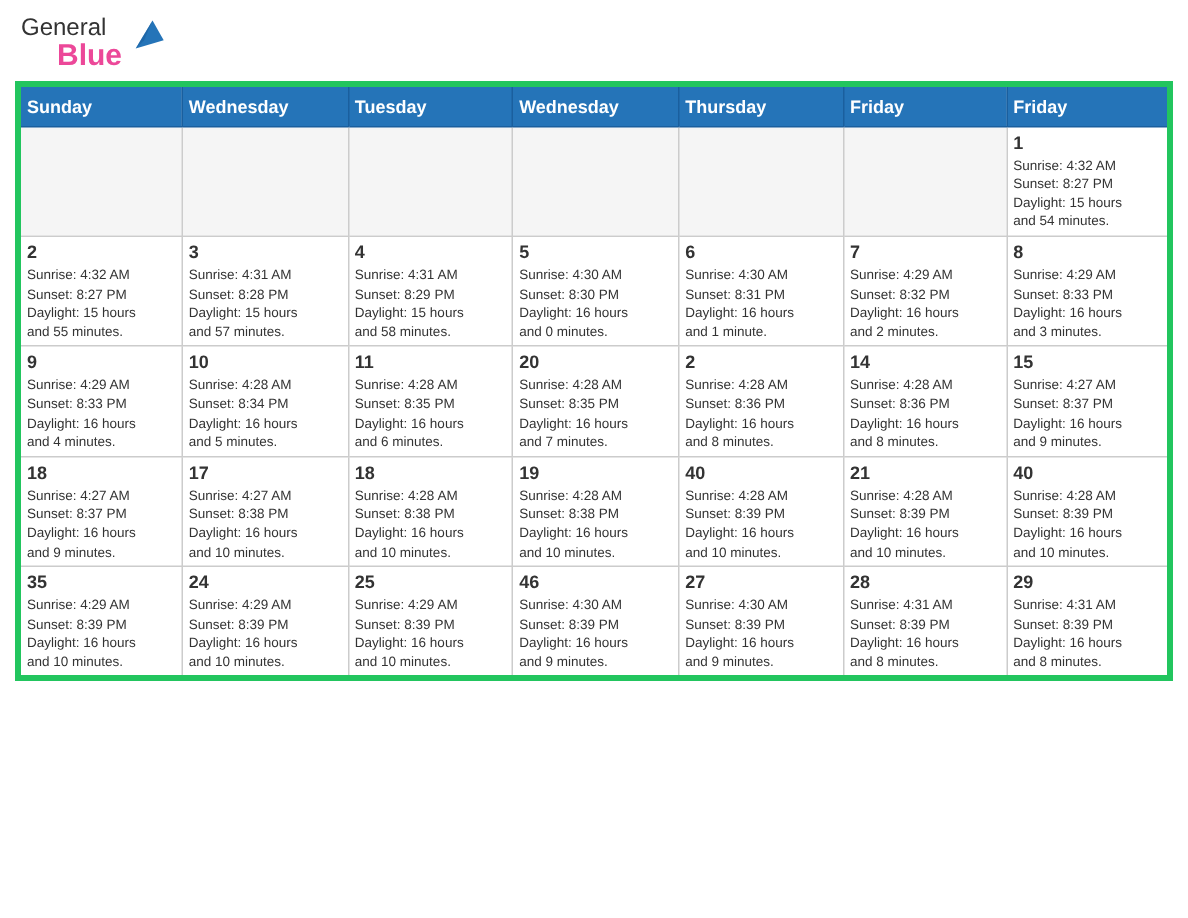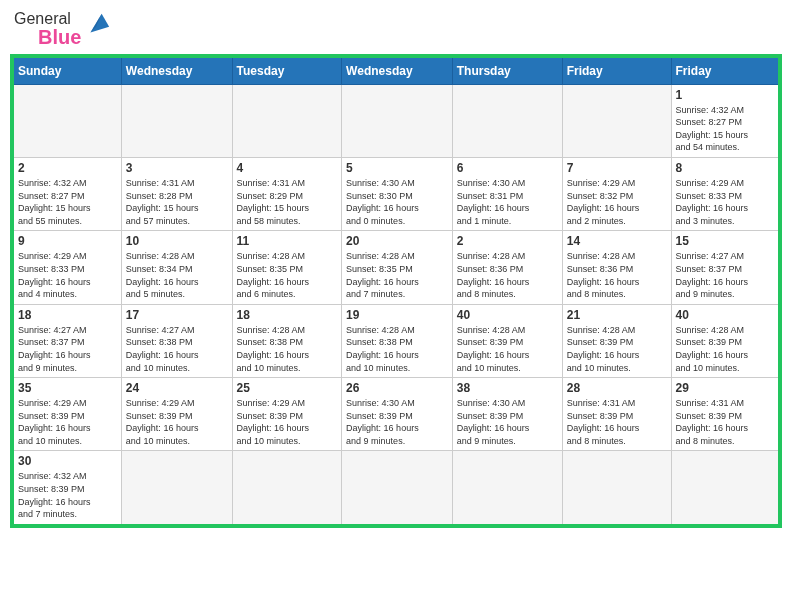--- a/index.html
+++ b/index.html
@@ -301,57 +301,42 @@
 and 10 minutes.</div>
         </td>
         <td>
           <span class="day-number">25</span>
           <div class="day-info" style="white-space: pre-line;">Sunrise: 4:29 AM
 Sunset: 8:39 PM
 Daylight: 16 hours
 and 10 minutes.</div>
         </td>
         <td>
-          <span class="day-number">26</span>
+          <span class="day-number">46</span>
           <div class="day-info" style="white-space: pre-line;">Sunrise: 4:30 AM
 Sunset: 8:39 PM
 Daylight: 16 hours
 and 9 minutes.</div>
         </td>
         <td>
-          <span class="day-number">38</span>
+          <span class="day-number">27</span>
           <div class="day-info" style="white-space: pre-line;">Sunrise: 4:30 AM
 Sunset: 8:39 PM
 Daylight: 16 hours
 and 9 minutes.</div>
         </td>
         <td>
           <span class="day-number">28</span>
           <div class="day-info" style="white-space: pre-line;">Sunrise: 4:31 AM
 Sunset: 8:39 PM
 Daylight: 16 hours
 and 8 minutes.</div>
         </td>
         <td>
           <span class="day-number">29</span>
           <div class="day-info" style="white-space: pre-line;">Sunrise: 4:31 AM
 Sunset: 8:39 PM
 Daylight: 16 hours
 and 8 minutes.</div>
         </td>
-      </tr>
-      <tr>
-        <td>
-          <span class="day-number">30</span>
-          <div class="day-info" style="white-space: pre-line;">Sunrise: 4:32 AM
-Sunset: 8:39 PM
-Daylight: 16 hours
-and 7 minutes.</div>
-        </td>
-        <td class="empty last-row"></td>
-        <td class="empty last-row"></td>
-        <td class="empty last-row"></td>
-        <td class="empty last-row"></td>
-        <td class="empty last-row"></td>
-        <td class="empty last-row"></td>
       </tr>
     </tbody>
 </table>
 
 </body></html>

